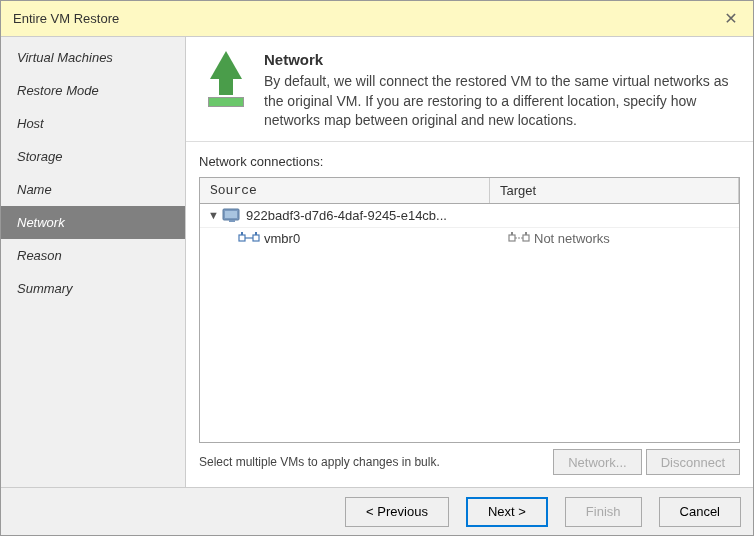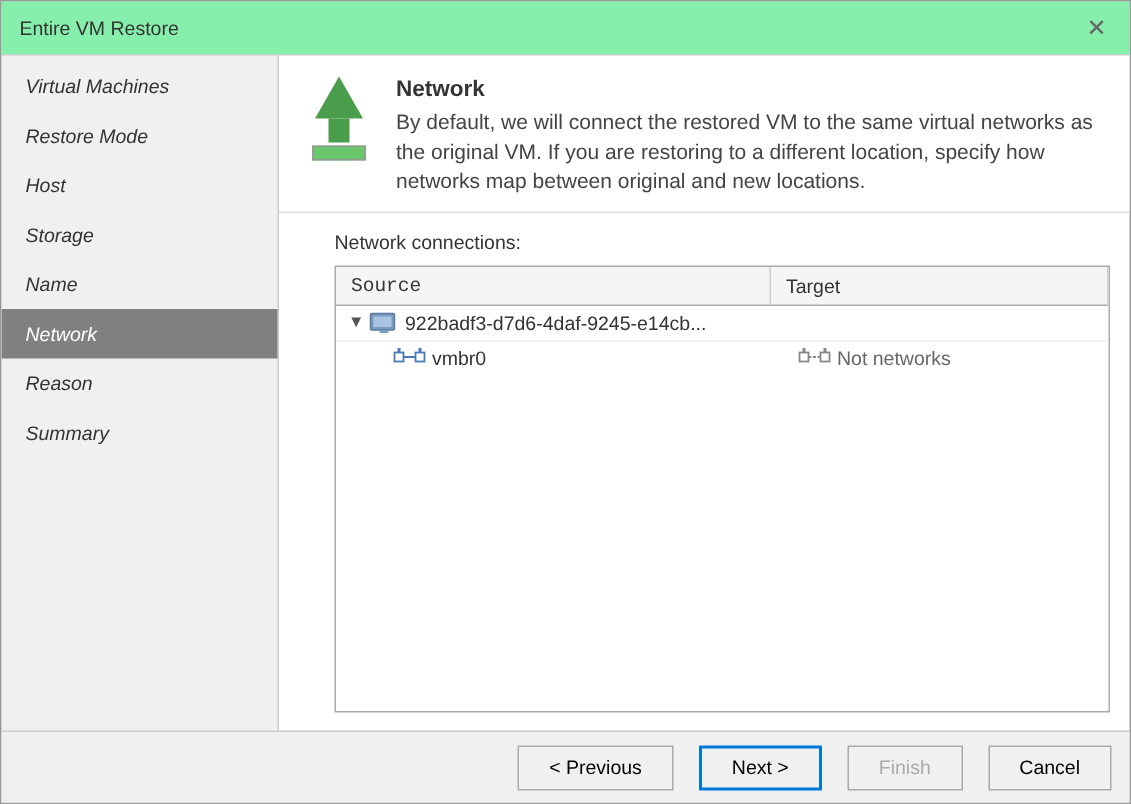--- a/index.html
+++ b/index.html
@@ -1,33 +1,33 @@
 <!DOCTYPE html>
 <html><head>
   <meta charset="utf-8">
   <style>
     * { box-sizing: border-box; margin: 0; padding: 0; font-family: 'Segoe UI', Tahoma, Geneva, Verdana, sans-serif; font-size: 13px; }
     body { background: #f0f0f0; display: flex; justify-content: center; align-items: center; height: 100vh; }
     .dialog { width: 754px; height: 536px; background: #f0f0f0; border: 1px solid #999; display: flex; flex-direction: column; box-shadow: 2px 2px 8px rgba(0,0,0,0.3); }
-    .title-bar { background: #86efac; display: flex; align-items: center; justify-content: space-between; padding: 8px 12px; border-bottom: 1px solid #ccc; height: 36px; }
+    .title-bar { background: #fef9c3; display: flex; align-items: center; justify-content: space-between; padding: 8px 12px; border-bottom: 1px solid #ccc; height: 36px; }
     .title-bar-text { font-size: 13px; color: #333; }
     .close-btn { width: 20px; height: 20px; background: none; border: none; cursor: pointer; font-size: 16px; color: #666; display: flex; align-items: center; justify-content: center; }
     .content { display: flex; flex: 1; overflow: hidden; }
     .sidebar { width: 185px; background: #f0f0f0; border-right: 1px solid #ccc; padding-top: 4px; }
     .sidebar-item { padding: 9px 16px; cursor: pointer; color: #333; font-size: 13px; font-style: italic; }
     .sidebar-item.active { background: #808080; color: #fff; }
     .main-panel { flex: 1; display: flex; flex-direction: column; background: #fff; }
     .header-section { padding: 14px 16px 10px 16px; background: #fff; border-bottom: 1px solid #ddd; display: flex; align-items: flex-start; gap: 14px; }
     .header-icon { width: 48px; height: 48px; flex-shrink: 0; position: relative; }
     .arrow-up { width: 0; height: 0; border-left: 16px solid transparent; border-right: 16px solid transparent; border-bottom: 28px solid #4a9d4a; margin: 0 auto; }
     .arrow-stem { width: 14px; height: 16px; background: #4a9d4a; margin: 0 auto; }
     .bar-indicator { width: 36px; height: 10px; background: #6bc76b; margin: 2px auto 0; border: 1px solid #999; }
     .header-text h2 { font-size: 15px; font-weight: 600; color: #333; margin-bottom: 4px; }
     .header-text p { font-size: 14px; color: #444; line-height: 1.4; }
-    .panel-body { flex: 1; padding: 12px 13px; overflow: hidden; display: flex; flex-direction: column; margin-left: 24px; }
+    .panel-body { flex: 1; padding: 12px 13px; overflow: hidden; display: flex; flex-direction: column; }
     .connections-label { font-size: 13px; color: #333; margin-bottom: 8px; }
     .table-container { border: 1px solid #aaa; flex: 1; overflow-y: auto; background: #fff; }
     .table-header { display: flex; background: #f5f5f5; border-bottom: 1px solid #aaa; }
     .th { padding: 5px 10px; font-size: 13px; font-weight: normal; color: #333; border-right: 1px solid #ccc; }
     .th.source { width: 290px; font-family: Liberation Mono, monospace; }
     .th.target { flex: 1; }
     .tree-row { display: flex; align-items: center; padding: 4px 4px 4px 8px; border-bottom: 1px solid #f0f0f0; cursor: pointer; }
     .tree-row .expand-icon { width: 14px; font-size: 11px; color: #555; }
     .tree-row .vm-icon { width: 20px; height: 14px; margin-right: 4px; display: inline-flex; align-items: center; }
     .sub-row { display: flex; padding: 3px 8px 3px 38px; cursor: pointer; }
@@ -143,20 +143,27 @@
                   <rect x="15" y="4" width="6" height="6" fill="none" stroke="#888" stroke-width="1.2"></rect>
                   <rect x="3" y="1" width="2" height="3" fill="#888"></rect>
                   <rect x="17" y="1" width="2" height="3" fill="#888"></rect>
                 </svg>
               </span>
               <span>Not networks</span>
             </div>
           </div>
         </div>
 
+        <div class="bottom-bar">
+          <span class="bottom-hint">Select multiple VMs to apply changes in bulk.</span>
+          <div class="bottom-btns">
+            <button class="btn" disabled="">Network...</button>
+            <button class="btn" disabled="">Disconnect</button>
+          </div>
+        </div>
       </div>
     </div>
   </div>
 
   <div class="footer">
     <button class="footer-btn">&lt; Previous</button>
     <button class="footer-btn primary">Next &gt;</button>
     <button class="footer-btn" disabled="">Finish</button>
     <button class="footer-btn">Cancel</button>
   </div>

